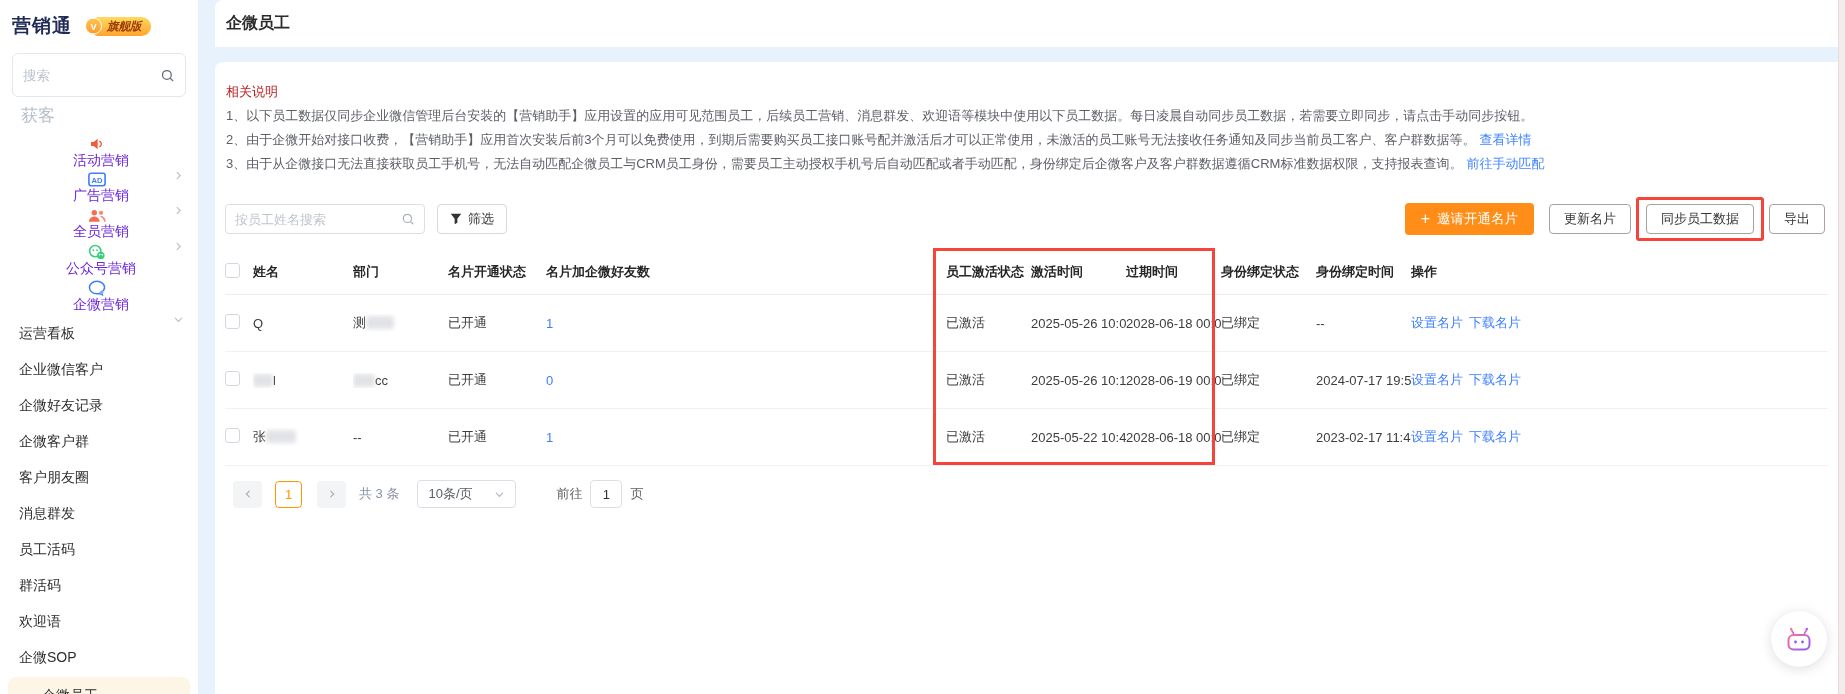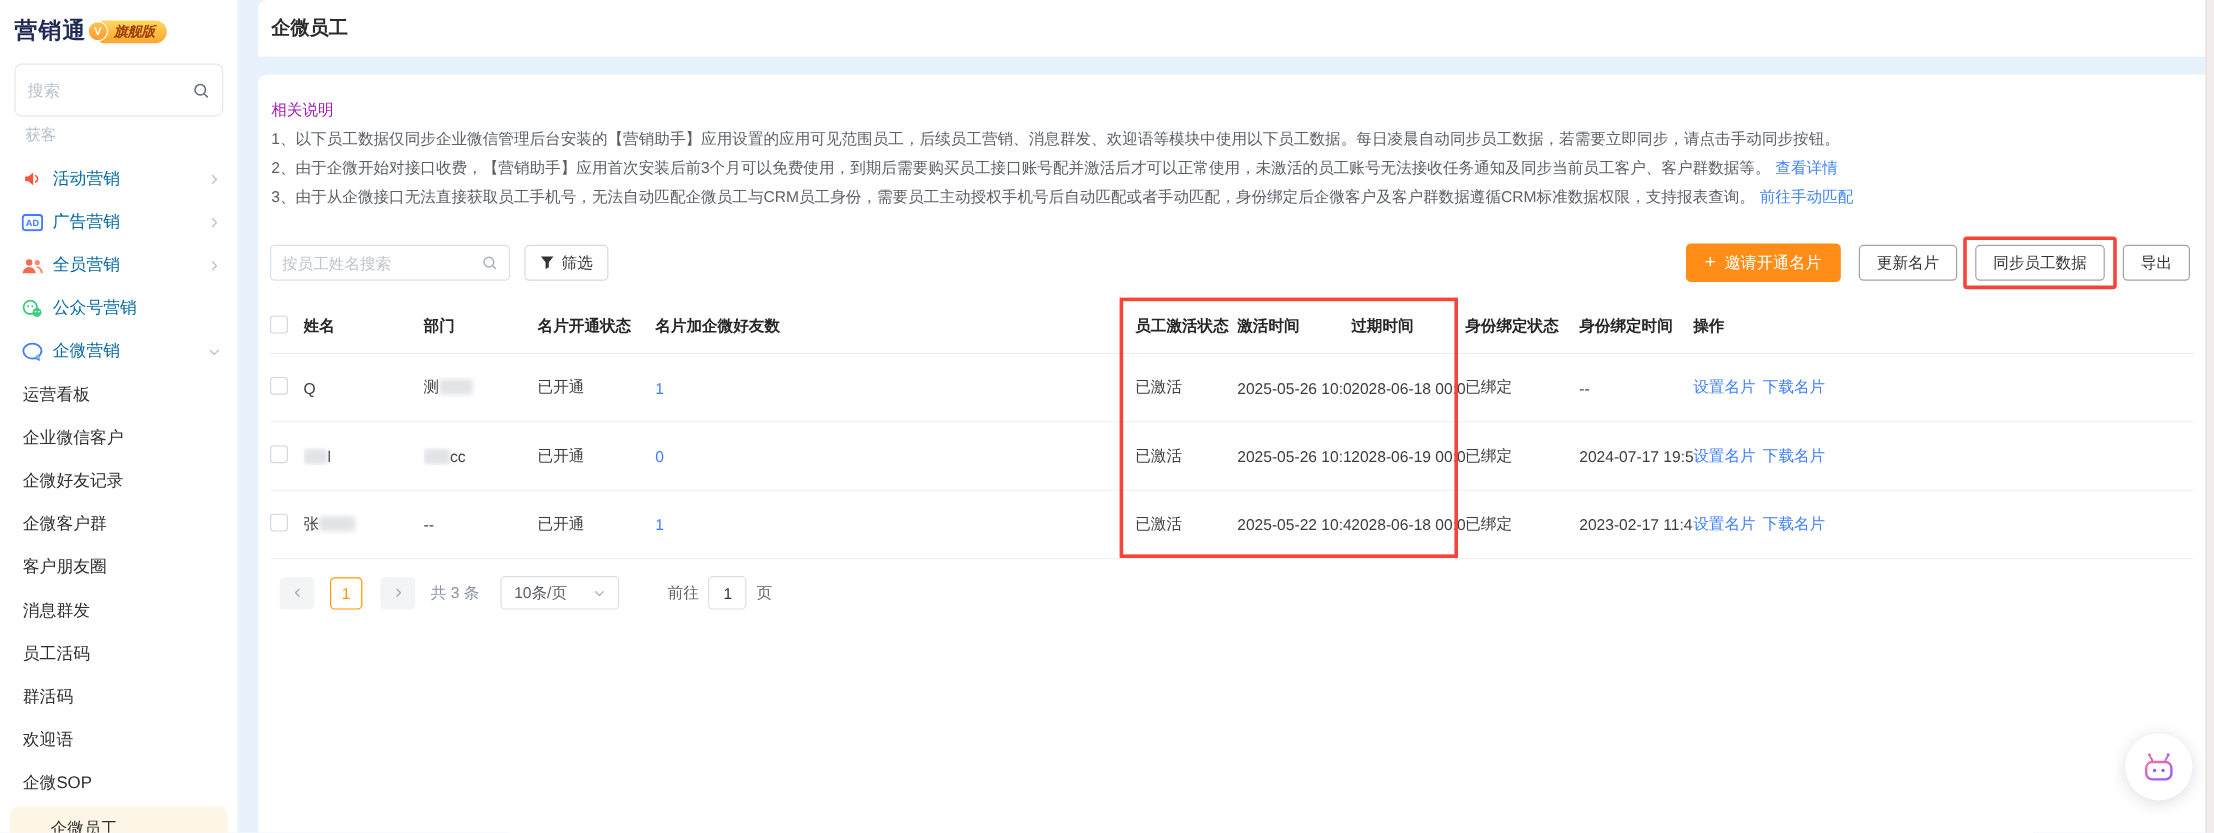--- a/index.html
+++ b/index.html
@@ -6,54 +6,54 @@
   html,body { width:1845px; height:694px; }
   body {
     font-family: "Liberation Sans", "DejaVu Sans", sans-serif;
     background:#e8f2fc; overflow:hidden; position:relative;
     color:#333;
   }
   .screen { position:absolute; inset:0; }
 
   
   .sidebar { position:absolute; left:0; top:0; bottom:0; width:198px; background:#fff; z-index:2; }
-  .logo-row { display:flex; align-items:center; gap:10px; padding:13px 0 0 12px; }
+  .logo-row { display:flex; align-items:center; gap:22px; padding:13px 0 0 12px; }
   .logo { font-size:19px; font-weight:bold; color:#1f2a55; letter-spacing:1px; }
   .badge { position:relative; display:inline-flex; align-items:center;
     background:linear-gradient(180deg,#ffd95e,#ffa42e); border-radius:4px 10px 10px 4px;
     padding:2px 9px 2px 13px; font-size:11.5px; font-weight:bold; color:#9c3d0a; font-style:italic; }
   .badge-medal { position:absolute; left:-9px; top:50%; transform:translateY(-50%);
     width:17px; height:17px; border-radius:50%; background:linear-gradient(180deg,#ffc44d,#ff9a2e);
     border:1.5px solid #fff; color:#fff; font-size:9px; font-style:normal;
     display:flex; align-items:center; justify-content:center; }
   .side-search { margin:14px 12px 0; height:44px; border:1px solid #e4e7ed; border-radius:6px;
     background:#fff; display:flex; align-items:center; padding:16px 10px; color:#8a94a3; }
   .side-search input { border:none; outline:none; flex:1; font-size:13.5px; color:#333; min-width:0;
     font-family:inherit; }
   .side-search input::placeholder { color:#b9c2cf; }
-  .section-label { margin:7px 0 0 21px; color:#b6bfca; font-size:13px; }
+  .section-label { margin:7px 0 0 21px; color:#b6bfca; font-size:17px; }
   .nav { margin-top:9px; }
   .nav-item { height:36px; display:flex; align-items:center; padding:0 14px 0 18px;
-    font-size:14px; color:#0369a1; cursor:pointer; }
+    font-size:14px; color:#6d28d9; cursor:pointer;flex-direction:column; }
   .nav-icon { width:20px; margin-right:6px; display:flex; align-items:center; }
   .nav-chevron { margin-left:auto; color:#b9c2cf; display:flex; }
   .subnav-item { height:36px; display:flex; align-items:center; padding-left:19px;
     font-size:14px; color:#2e2e2e; cursor:pointer; }
   .subnav-item.active { background:#fdf6e7; border-radius:8px; margin:1px 8px; padding-left:34px; height:38px; }
 
   
   .topbar { position:absolute; left:215px; top:0; right:7px; height:47px; background:#fff;
     border-radius:8px 0 0 0; display:flex; align-items:center; padding-left:11px;
     font-size:16px; font-weight:600; color:#2b2b2b; z-index:1; }
 
   
   .card { position:absolute; left:215px; top:62px; right:7px; bottom:0; background:#fff;
     border-radius:8px 0 0 0; z-index:1; }
   .notice { position:absolute; left:11px; top:18px; font-size:13px; line-height:24px; color:#5c5f66; }
-  .notice-title { color:#a21caf; }
+  .notice-title { color:#b91c1c; }
   .tlink { color:#4285ff; text-decoration:none; margin-left:4px; cursor:pointer; }
 
   .toolbar { position:absolute; left:10px; right:13px; top:141px; height:32px;
     display:flex; align-items:center; }
   .tb-search { width:200px; height:30px; border:1px solid #dcdfe6; border-radius:4px;
     display:flex; align-items:center; padding:0 9px; color:#9aa1ad; background:#fff; }
   .tb-search input { border:none; outline:none; flex:1; min-width:0; font-size:13px; color:#333; font-family:inherit; }
   .tb-search input::placeholder { color:#bfc4cc; }
   .tb-filter { margin-left:12px; height:30px; border:1px solid #d9d9d9; border-radius:4px;
     background:#fff; display:inline-flex; align-items:center; gap:6px; padding:0 12px;

